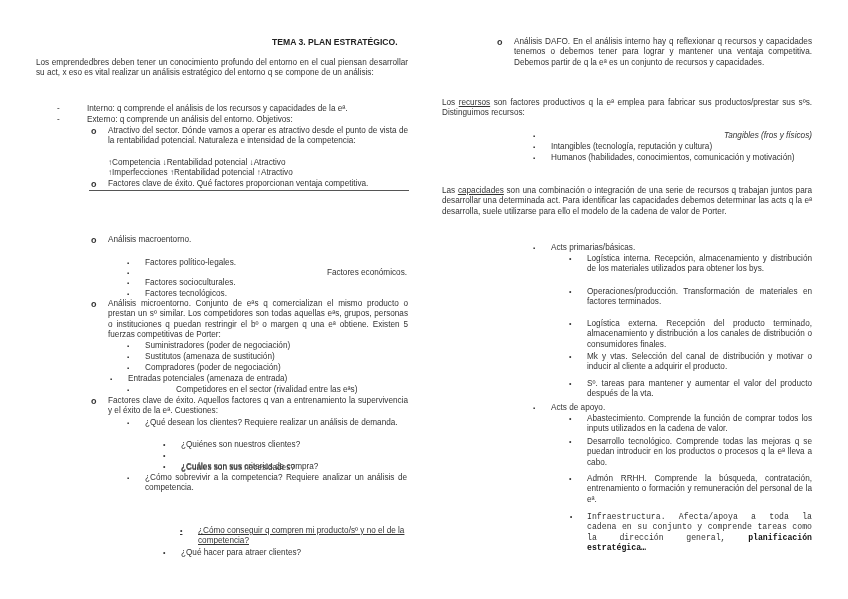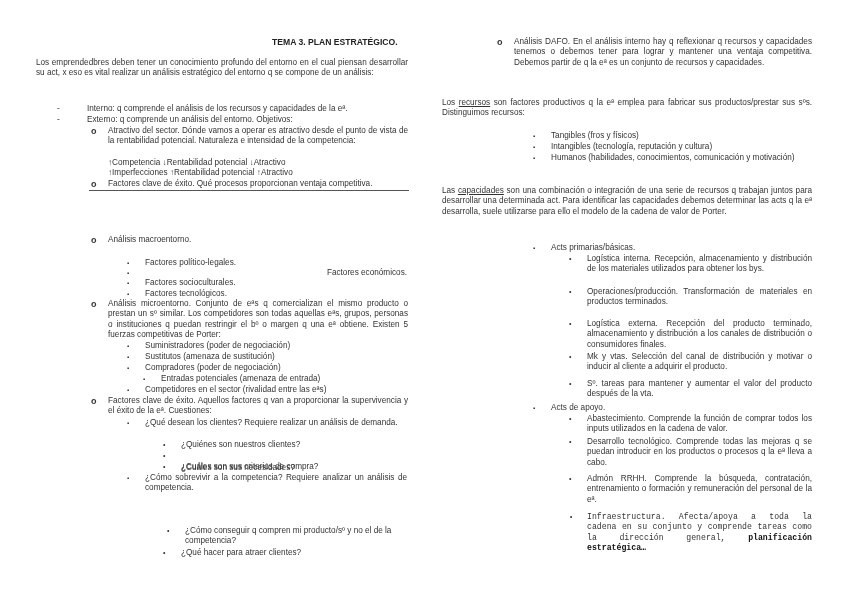--- a/index.html
+++ b/index.html
@@ -36,21 +36,21 @@
 </div>
 
 <div class="row" style="left:91px; top:126px; width:317px;">
   <span class="mk circ" style="width:17px;">o</span>
   <span class="tx">Atractivo del sector. Dónde vamos a operar es atractivo desde el punto de vista de la rentabilidad potencial. Naturaleza e intensidad de la competencia:</span>
 </div>
 <div class="abs" style="left:108px; top:158px;">↑Competencia ↓Rentabilidad potencial ↓Atractivo</div>
 <div class="abs" style="left:108px; top:168px;">↑Imperfecciones ↑Rentabilidad potencial ↑Atractivo</div>
 <div class="row" style="left:91px; top:179px; width:320px;">
   <span class="mk circ" style="width:17px;">o</span>
-  <span class="tx" style="text-align:left;">Factores clave de éxito. Qué procesos proporcionan ventaja competitiva.</span>
+  <span class="tx" style="text-align:left;">Factores clave de éxito. Qué factores proporcionan ventaja competitiva.</span>
 </div>
 <div class="hr" style="left:89px; top:190px; width:320px;"></div>
 
 <div class="row" style="left:91px; top:235px; width:317px;">
   <span class="mk circ" style="width:17px;">o</span>
   <span class="tx" style="text-align:left;">Análisis macroentorno.</span>
 </div>
 
 <div class="row" style="left:127px; top:258px; width:280px;">
   <span class="mk sq" style="width:18px;">▪</span>
@@ -79,32 +79,32 @@
   <span class="tx" style="text-align:left;">Suministradores (poder de negociación)</span>
 </div>
 <div class="row" style="left:127px; top:352px; width:280px;">
   <span class="mk sq" style="width:18px;">▪</span>
   <span class="tx" style="text-align:left;">Sustitutos (amenaza de sustitución)</span>
 </div>
 <div class="row" style="left:127px; top:363px; width:280px;">
   <span class="mk sq" style="width:18px;">▪</span>
   <span class="tx" style="text-align:left;">Compradores (poder de negociación)</span>
 </div>
-<div class="row" style="left:143px; top:374px; width:280px;">
+<div class="row" style="left:110px; top:374px; width:280px;">
   <span class="mk sq" style="width:18px;">▪</span>
   <span class="tx" style="text-align:left;">Entradas potenciales (amenaza de entrada)</span>
 </div>
 <div class="row" style="left:127px; top:385px; width:280px;">
   <span class="mk sq" style="width:18px;">▪</span>
-  <span class="tx" style="text-align:left;">Competidores en el sector (rivalidad entre las eªs)</span>
+  <span class="tx" style="text-align:left;margin-left:31px;">Competidores en el sector (rivalidad entre las eªs)</span>
 </div>
 
 <div class="row" style="left:91px; top:396px; width:317px;">
   <span class="mk circ" style="width:17px;">o</span>
-  <span class="tx">Factores clave de éxito. Aquellos factores q van a proporcionar la supervivencia y el éxito de la eª. Cuestiones:</span>
+  <span class="tx">Factores clave de éxito. Aquellos factores q van a entrenamiento la supervivencia y el éxito de la eª. Cuestiones:</span>
 </div>
 
 <div class="row" style="left:127px; top:418px; width:280px;">
   <span class="mk sq" style="width:18px;">▪</span>
   <span class="tx">¿Qué desean los clientes? Requiere realizar un análisis de demanda.</span>
 </div>
 
 <div class="row" style="left:163px; top:440px; width:244px;">
   <span class="mk dot" style="width:18px;">•</span>
   <span class="tx" style="text-align:left;">¿Quiénes son nuestros clientes?</span>
@@ -116,39 +116,39 @@
 <div class="row" style="left:163px; top:462px; width:244px;">
   <span class="mk dot" style="width:18px;">•</span>
   <span class="tx" style="text-align:left;">¿Cuáles son sus criterios de compra?</span>
 </div>
 
 <div class="row" style="left:127px; top:473px; width:280px;">
   <span class="mk sq" style="width:18px;">▪</span>
   <span class="tx">¿Cómo sobrevivir a la competencia? Requiere analizar un análisis de competencia.</span>
 </div>
 
-<div class="row" style="left:167px; top:526px; width:244px;">
+<div class="row" style="left:180px; top:526px; width:244px;text-decoration:underline;">
   <span class="mk dot" style="width:18px;">•</span>
   <span class="tx" style="text-align:left;">¿Cómo conseguir q compren mi producto/sº y no el de la competencia?</span>
 </div>
 <div class="row" style="left:163px; top:548px; width:244px;">
   <span class="mk dot" style="width:18px;">•</span>
   <span class="tx" style="text-align:left;">¿Qué hacer para atraer clientes?</span>
 </div>
 
 <div class="row" style="left:497px; top:37px; width:315px;">
   <span class="mk circ" style="width:17px;">o</span>
   <span class="tx">Análisis DAFO. En el análisis interno hay q reflexionar q recursos y capacidades tenemos o debemos tener para lograr y mantener una ventaja competitiva. Debemos partir de q la eª es un conjunto de recursos y capacidades.</span>
 </div>
 
 <div class="abs para" style="left:442px; top:98px; width:370px;"><span>Los </span><span class="u">recursos</span><span> son factores productivos q la eª emplea para fabricar sus productos/prestar sus sºs. Distinguimos recursos:</span></div>
 
 <div class="row" style="left:533px; top:131px; width:279px;">
   <span class="mk sq" style="width:18px;">▪</span>
-  <span class="tx" style="text-align:left;">Tangibles (fros y físicos)</span>
+  <span class="tx" style="text-align:right;font-style:italic;">Tangibles (fros y físicos)</span>
 </div>
 <div class="row" style="left:533px; top:142px; width:279px;">
   <span class="mk sq" style="width:18px;">▪</span>
   <span class="tx" style="text-align:left;">Intangibles (tecnología, reputación y cultura)</span>
 </div>
 <div class="row" style="left:533px; top:153px; width:279px;">
   <span class="mk sq" style="width:18px;">▪</span>
   <span class="tx">Humanos (habilidades, conocimientos, comunicación y motivación)</span>
 </div>
 
@@ -158,21 +158,21 @@
   <span class="mk sq" style="width:18px;">▪</span>
   <span class="tx" style="text-align:left;">Acts primarias/básicas.</span>
 </div>
 
 <div class="row" style="left:569px; top:254px; width:243px;">
   <span class="mk dot" style="width:18px;">•</span>
   <span class="tx">Logística interna. Recepción, almacenamiento y distribución de los materiales utilizados para obtener los bys.</span>
 </div>
 <div class="row" style="left:569px; top:287px; width:243px;">
   <span class="mk dot" style="width:18px;">•</span>
-  <span class="tx">Operaciones/producción. Transformación de materiales en productos terminados.</span>
+  <span class="tx">Operaciones/producción. Transformación de materiales en factores terminados.</span>
 </div>
 <div class="row" style="left:569px; top:319px; width:243px;">
   <span class="mk dot" style="width:18px;">•</span>
   <span class="tx">Logística externa. Recepción del producto terminado, almacenamiento y distribución a los canales de distribución o consumidores finales.</span>
 </div>
 <div class="row" style="left:569px; top:352px; width:243px;">
   <span class="mk dot" style="width:18px;">•</span>
   <span class="tx">Mk y vtas. Selección del canal de distribución y motivar o inducir al cliente a adquirir el producto.</span>
 </div>
 <div class="row" style="left:569px; top:359px; width:243px;margin-top:20px;">

